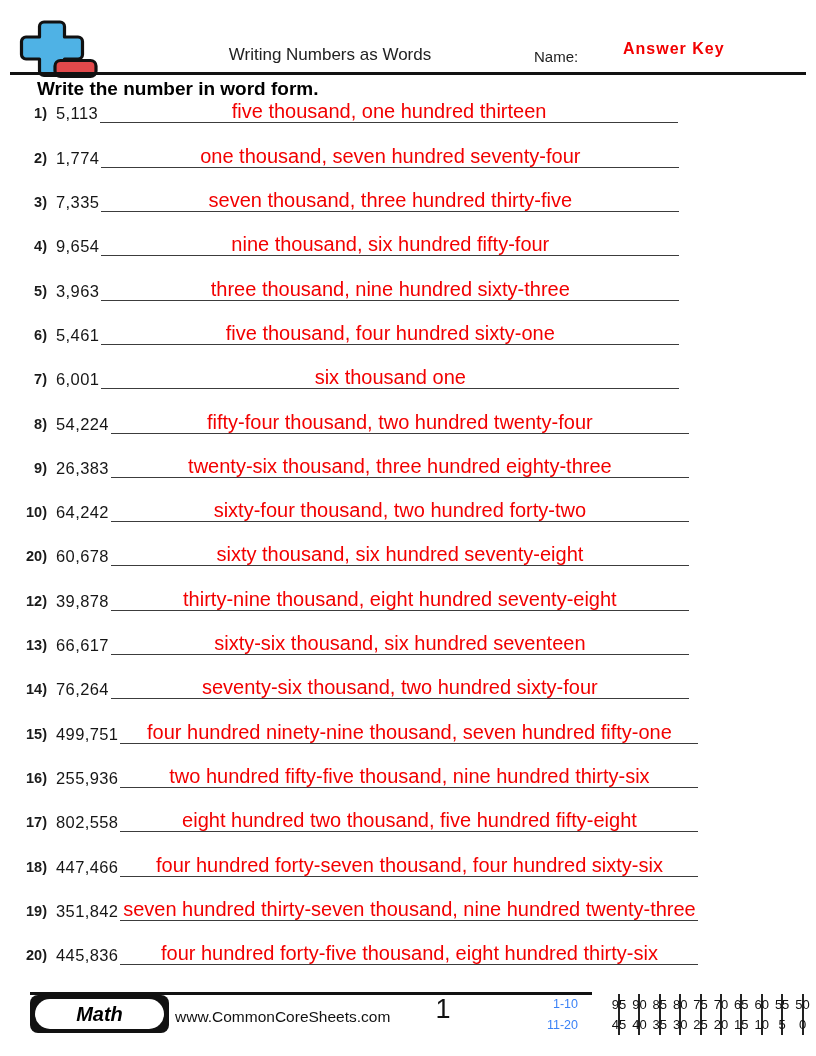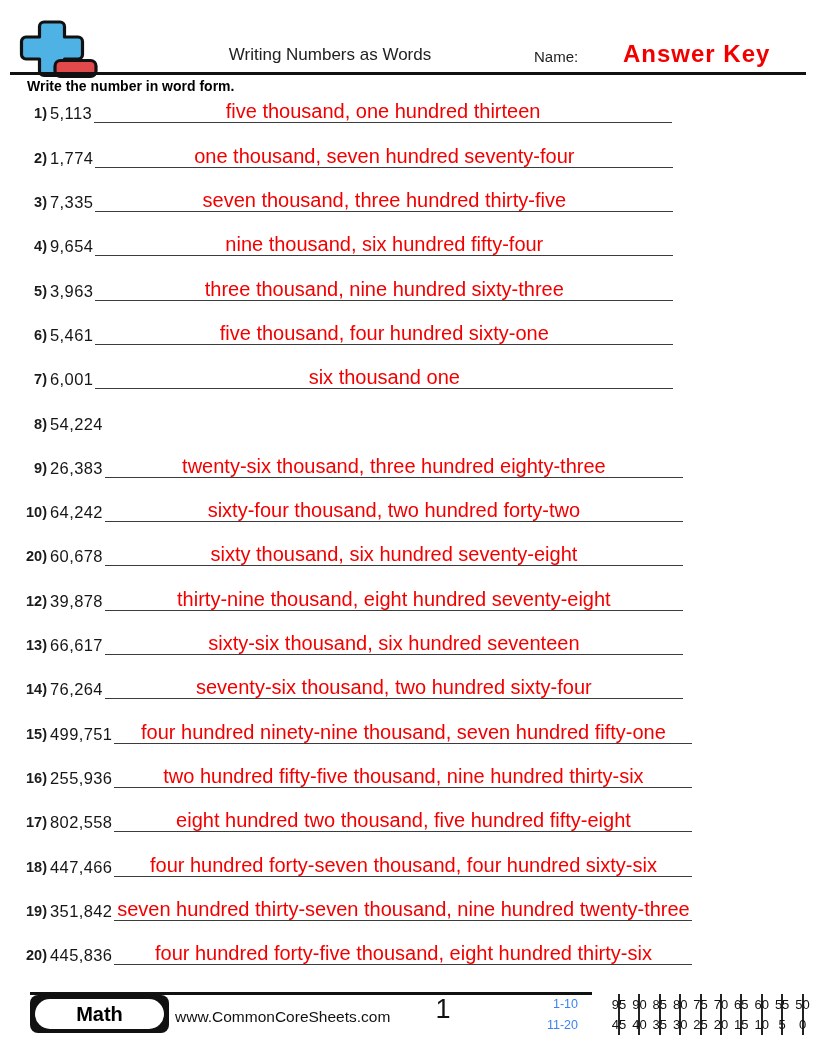--- a/index.html
+++ b/index.html
@@ -21,43 +21,43 @@
 
   
   .logo{position:absolute;left:18px;top:20px;width:80px;height:60px;}
   .header-rule{position:absolute;left:10px;top:72px;width:796px;height:3px;background:var(--ink);}
   .title{
     position:absolute;left:160px;top:45px;width:340px;text-align:center;
     font-size:17px;color:#222;
   }
   .name-label{position:absolute;left:534px;top:48px;font-size:15px;color:#222;}
   .answer-key{
-    position:absolute;left:623px;top:40px;font-size:24px;font-weight:bold;
+    position:absolute;left:623px;top:40px;font-size:16px;font-weight:bold;
     letter-spacing:1px;color:var(--answer-red);
   }
-  .instruction{position:absolute;left:27px;top:78px;font-size:14px;font-weight:bold;color:#000;}
+  .instruction{position:absolute;left:37px;top:78px;font-size:19px;font-weight:bold;color:#000;}
 
   
   .questions{position:absolute;left:0;top:79px;width:816px;}
   .q-row{display:flex;align-items:flex-end;height:44.32px;}
   .qnum{width:47px;text-align:right;font-weight:bold;font-size:14.5px;line-height:19px;flex:0 0 auto;}
-  .qval{margin-left:3px;font-size:16.5px;letter-spacing:0.4px;line-height:19px;white-space:nowrap;flex:0 0 auto;color:#161616;}
+  .qval{margin-left:9px;font-size:16.5px;letter-spacing:0.4px;line-height:19px;white-space:nowrap;flex:0 0 auto;color:#161616;}
   .qline{
     margin-left:2px;width:578px;flex:0 0 auto;
     border-bottom:1.8px solid var(--line-color);
     text-align:center;white-space:nowrap;
   }
   .qans{color:var(--answer-red);font-size:20px;line-height:21px;margin-top:44px;}
 
   
   .footer-rule{position:absolute;left:30px;top:992px;width:562px;height:2.5px;background:var(--ink);}
   .math-badge{position:absolute;left:30px;top:995px;width:139px;height:38px;background:var(--ink);border-radius:8px;}
   .math-pill{
     position:absolute;left:5px;top:4px;right:5px;bottom:4px;background:#fff;border-radius:15px;
-    display:flex;align-items:center;justify-content:center;font-weight:bold;font-size:20px;color:#000;
+    display:flex;align-items:center;justify-content:center;font-weight:bold;font-size:20px;color:#000;font-style:italic;
   }
   .site{position:absolute;left:175px;top:1008px;font-size:15.5px;color:#111;}
   .page-num{position:absolute;left:400px;top:994px;width:86px;text-align:center;font-size:27px;color:#111;}
   .score-table{
     position:absolute;left:500px;top:994px;
     display:grid;grid-template-columns:90px repeat(10,20.4px);grid-auto-rows:20.5px;
   }
   .score-label{
     padding-right:12px;font-size:12.5px;color:#3b82f6;
     display:flex;align-items:center;justify-content:flex-end;
@@ -138,20 +138,23 @@
       <div class="qnum">7)</div>
       <div class="qval">6,001</div>
       <div class="qline">
         <span class="qans">six thousand one</span>
       </div>
     </div>
 
     <div class="q-row">
       <div class="qnum">8)</div>
       <div class="qval">54,224</div>
+      <div class="qline">
+        <span class="qans">fifty-four thousand, two hundred twenty-four</span>
+      </div>
     </div>
 
     <div class="q-row">
       <div class="qnum">9)</div>
       <div class="qval">26,383</div>
       <div class="qline">
         <span class="qans">twenty-six thousand, three hundred eighty-three</span>
       </div>
     </div>
 

